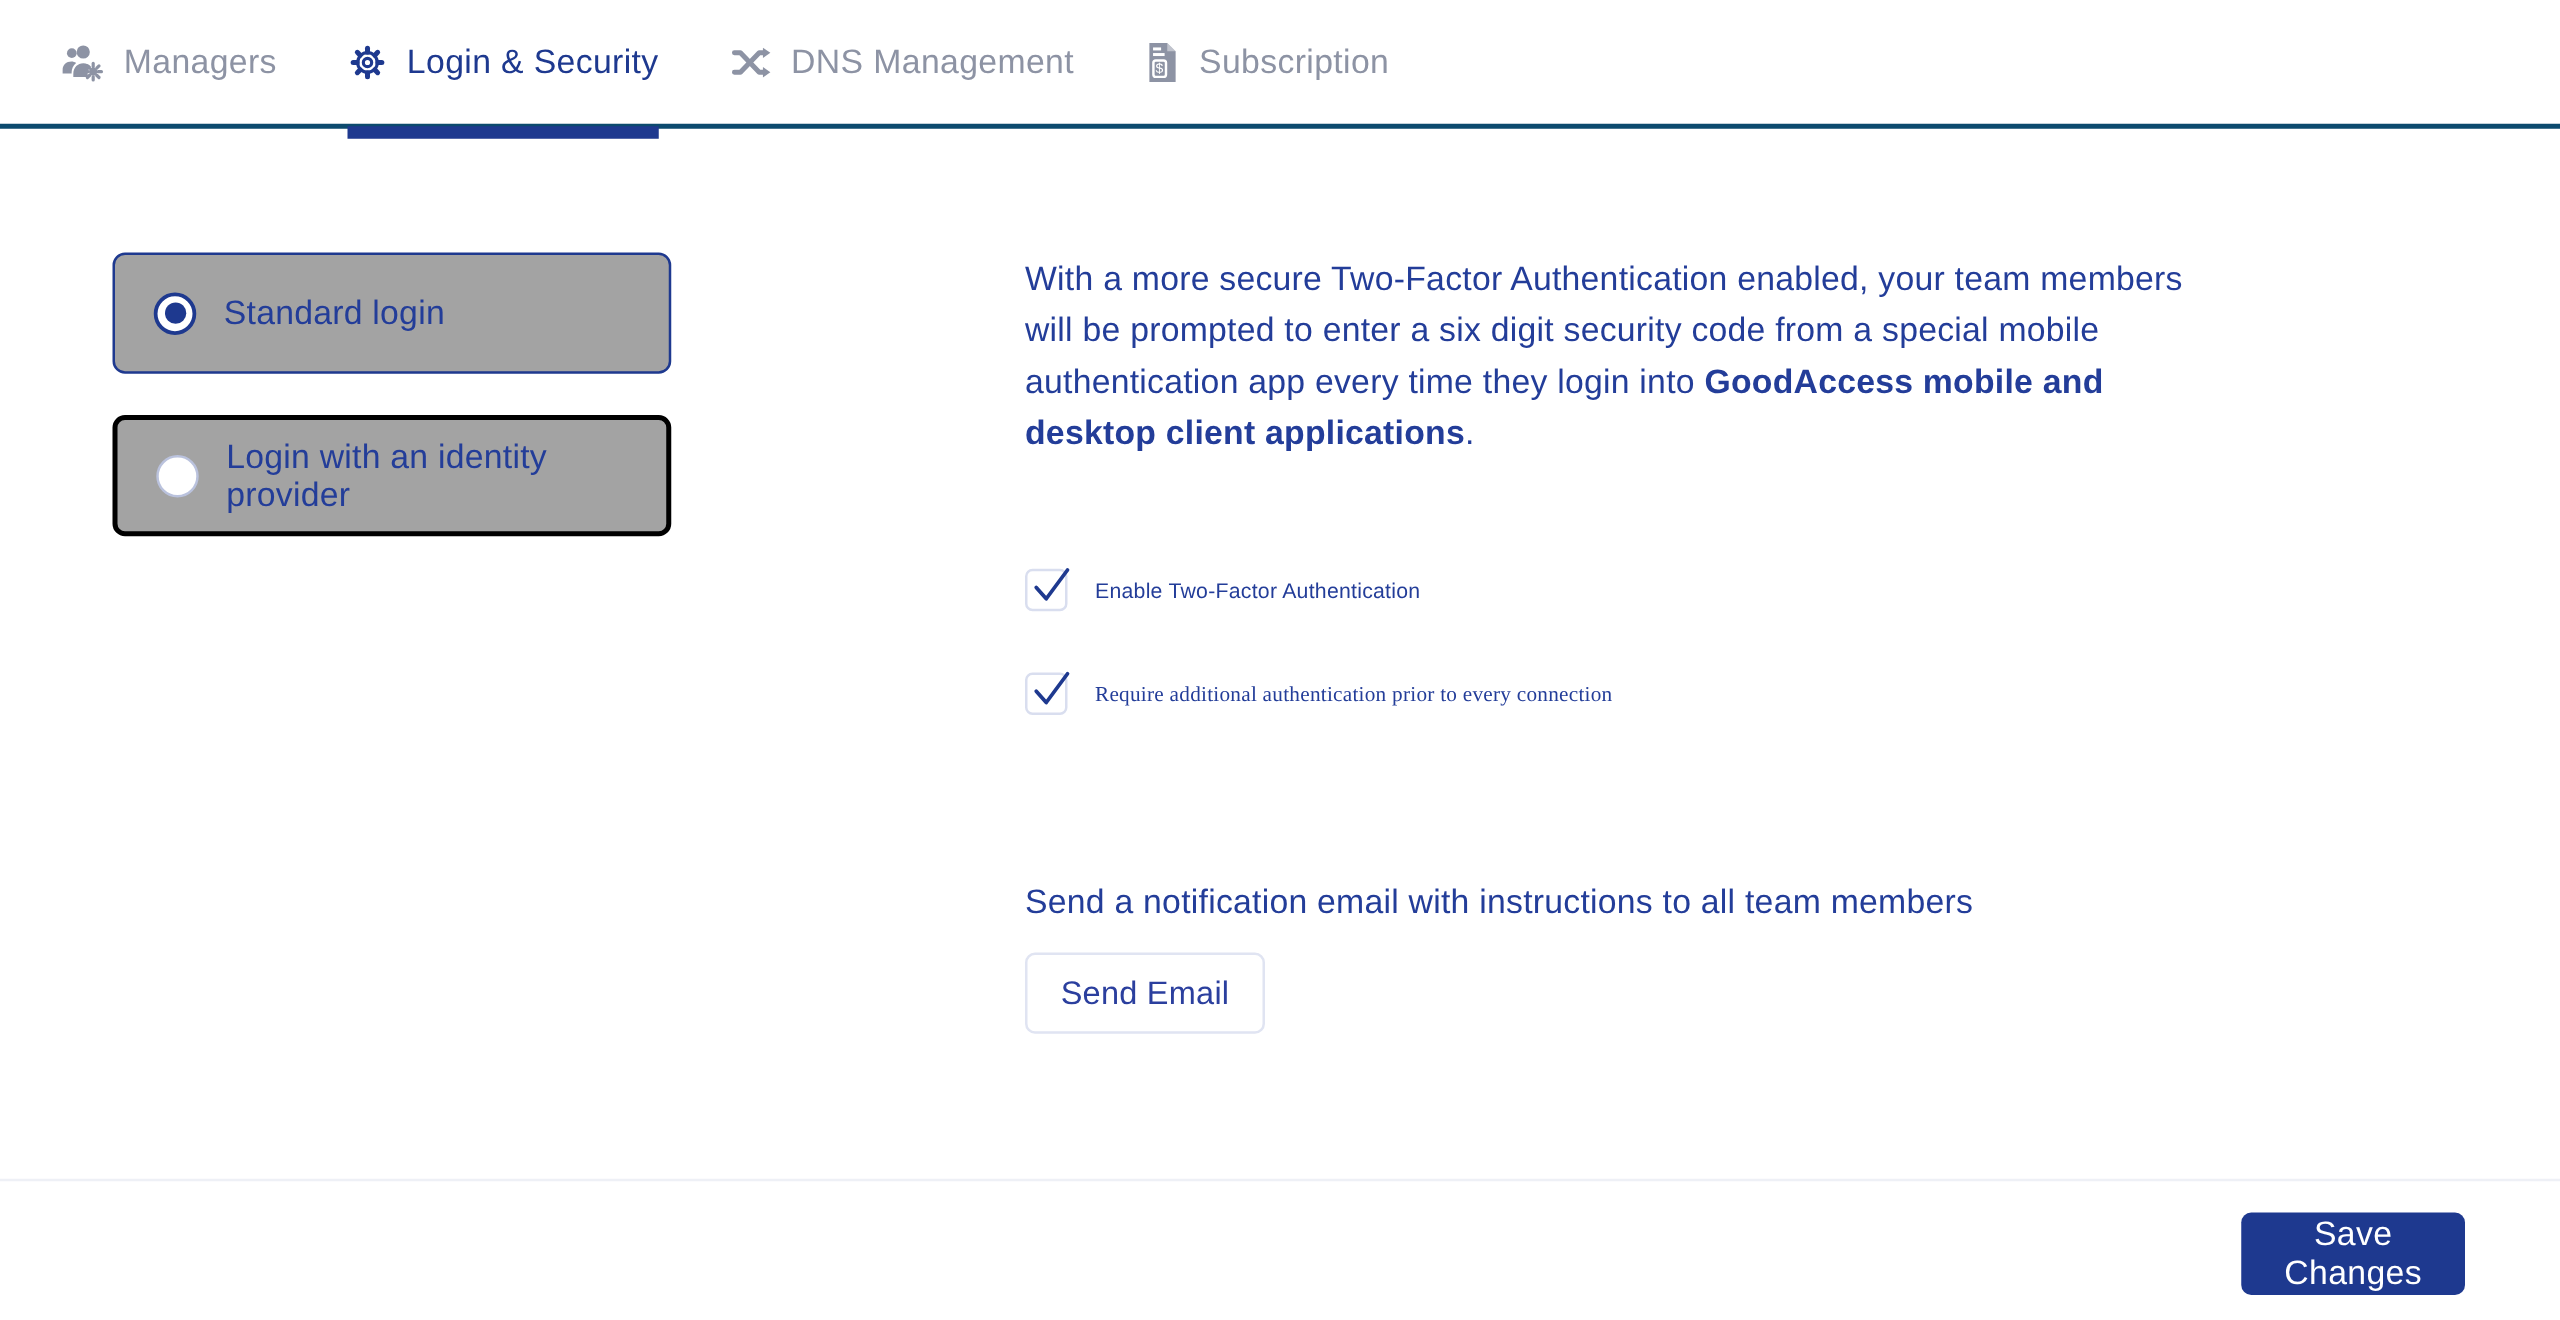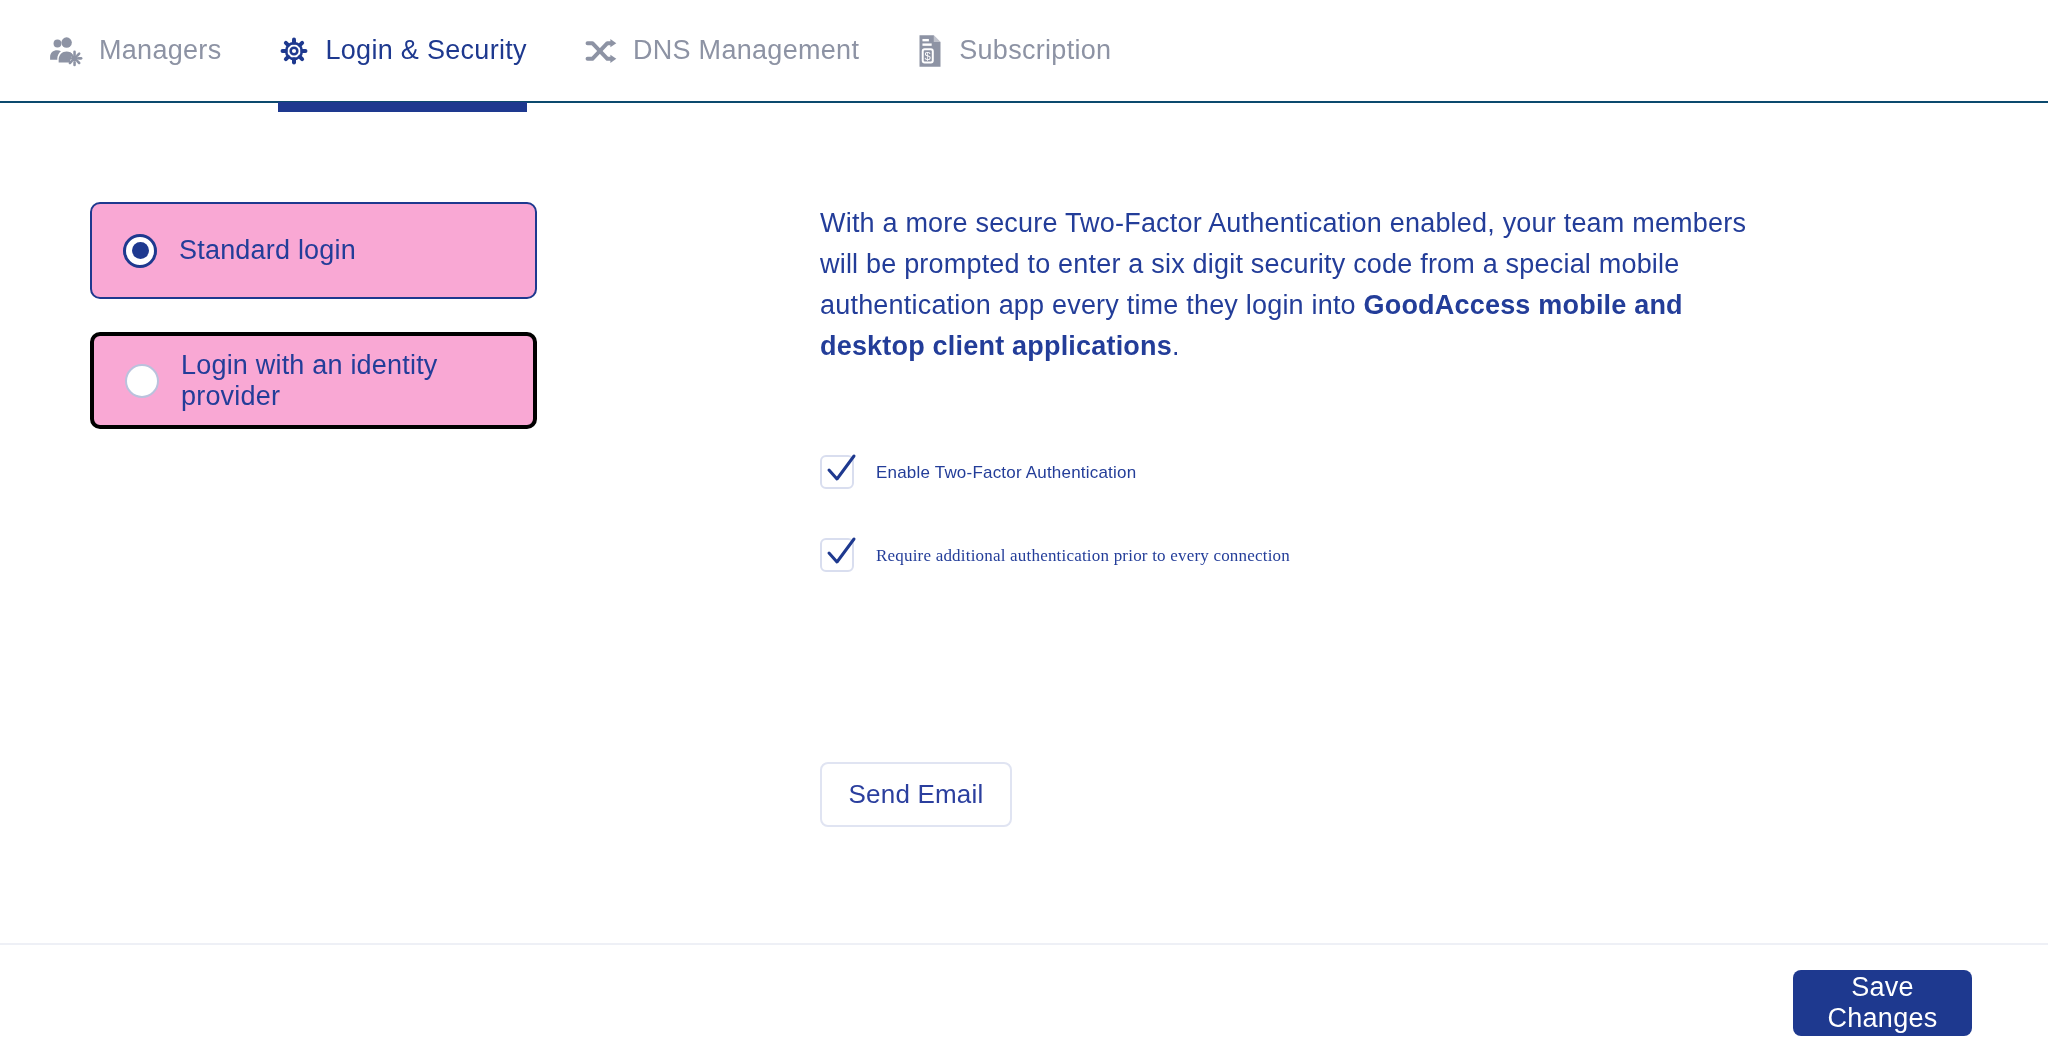--- a/index.html
+++ b/index.html
@@ -11,21 +11,21 @@
     height: 1056px;
     background: #ffffff;
     overflow: hidden;
   }
 
   
   .tabbar {
     position: absolute;
     top: 0; left: 0; right: 0;
     height: 103px;
-    border-bottom: 2px solid #0c4a6e;
+    border-bottom: 4px solid #0c4a6e;
     display: flex;
     align-items: center;
     padding-left: 48px;
     gap: 57px;
     background: #ffffff;
   }
   .tab {
     position: relative;
     height: 103px;
     display: flex;
@@ -48,21 +48,21 @@
     background: #1e398f;
   }
   .tab .ticon { display: flex; align-items: center; }
 
   
   .option-card {
     position: absolute;
     left: 90px;
     width: 447px;
     height: 97px;
-    background: #f9a8d4;
+    background: #a3a3a3;
     border-radius: 10px;
     display: flex;
     align-items: center;
     padding-left: 31px;
     gap: 22px;
     cursor: pointer;
   }
   .option-card.selected { border: 2px solid #1e398f; top: 202px; }
   .option-card.unselected { border: 4px solid #000000; top: 332px; }
   .option-label {
@@ -281,18 +281,19 @@
 
   <div class="check-row row2">
     <span class="checkbox">
       <svg width="34" height="34" viewBox="0 0 34 34" fill="none" stroke="#1e398f" stroke-width="3" stroke-linecap="round" stroke-linejoin="round">
         <path d="M4 18 L12 27 L29 4"></path>
       </svg>
     </span>
     <span class="check-label">Require additional authentication prior to every connection</span>
   </div>
 
+  <div class="notify-text">Send a notification email with instructions to all team members</div>
   <button class="send-email-btn">Send Email</button>
 
   <div class="footer-divider"></div>
   <button class="save-btn">Save Changes</button>
 
 </div>
 
 </body></html>

